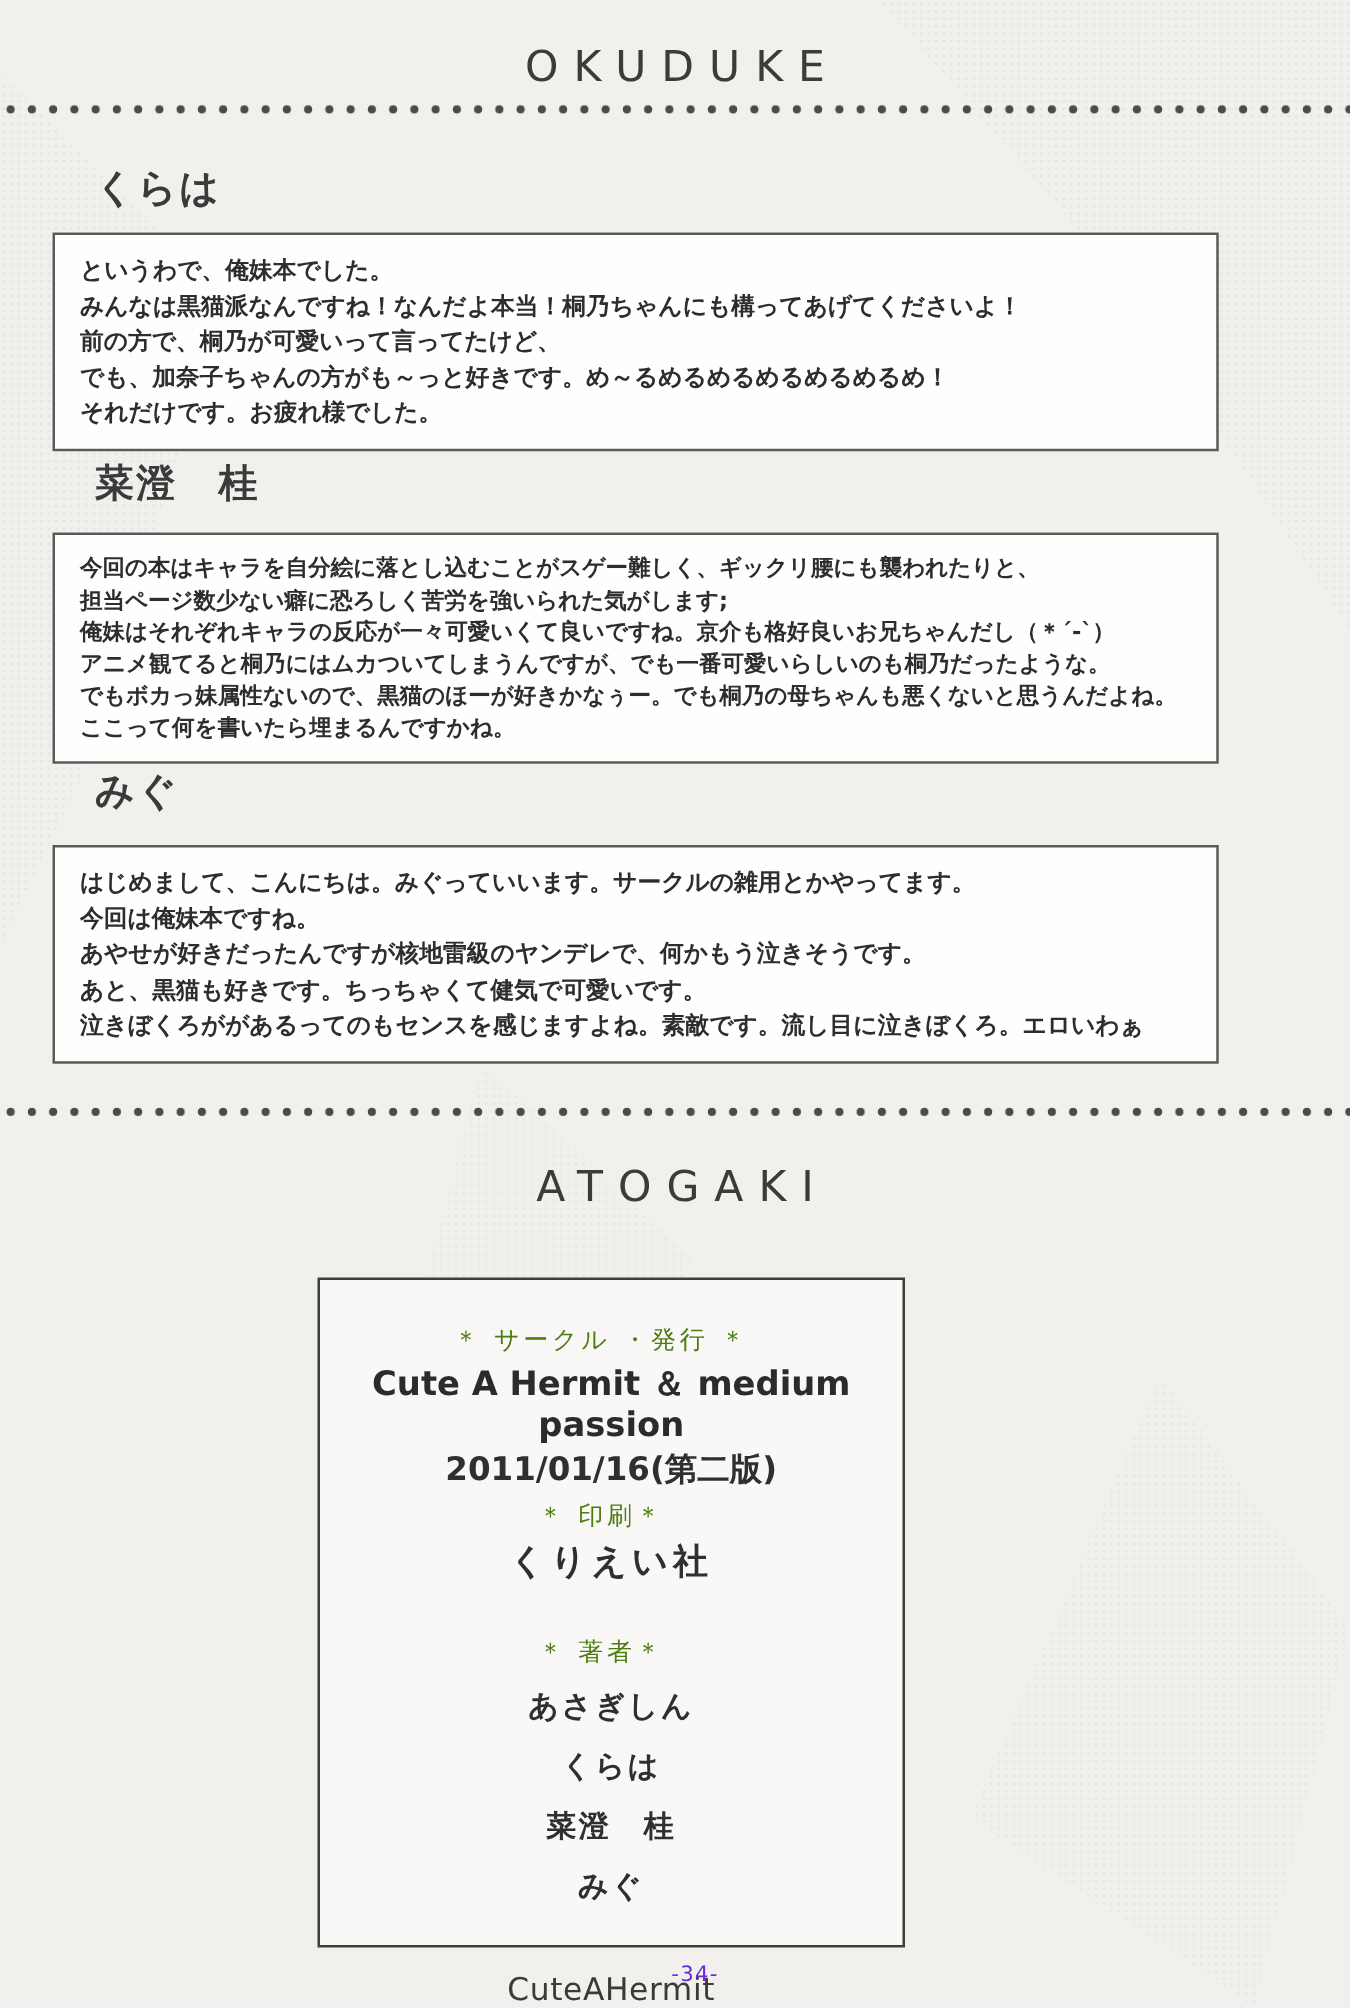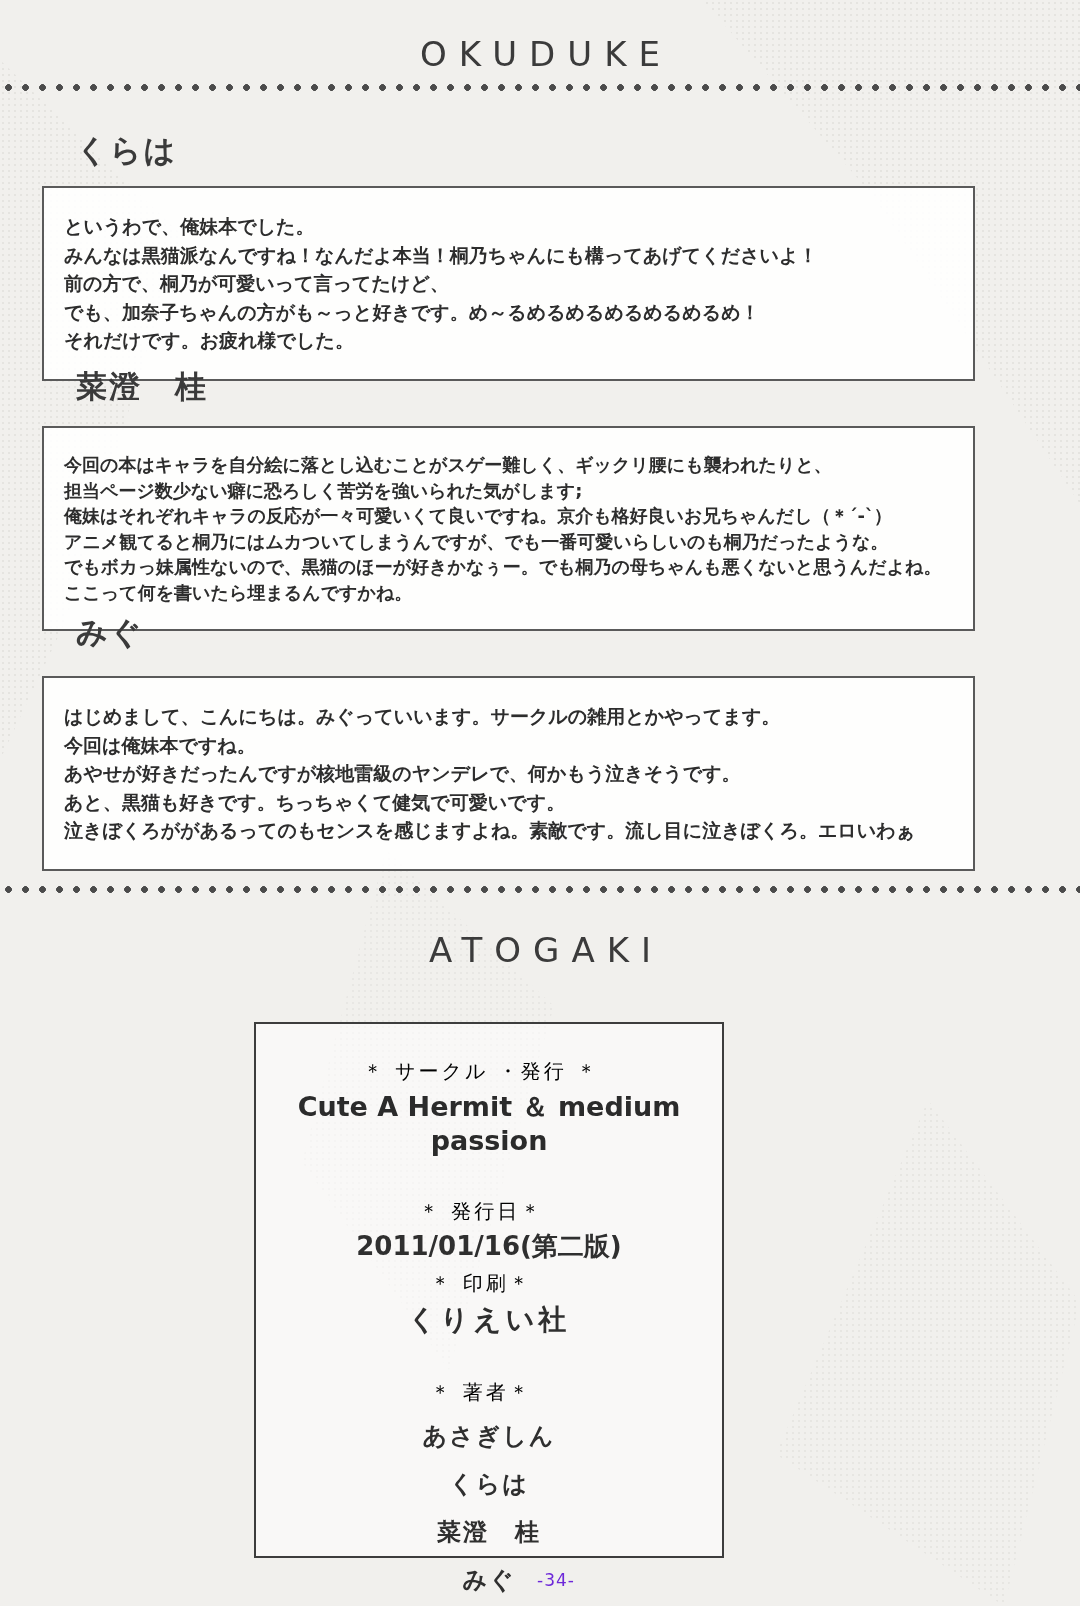--- a/index.html
+++ b/index.html
@@ -49,42 +49,42 @@
     letter-spacing: 2px;
   }
   .h-1 { top: 130px; }
   .h-2 { top: 366px; }
   .h-3 { top: 612px; }
 
   .comment-box {
     position: absolute; left: 42px; width: 889px;
     background: rgba(255,255,255,0.88);
     border: 2px solid #5a5a5a;
-    padding: 24px 20px;
+    padding: 14px 20px;
   }
   .box-1 { top: 186px; }
   .box-2 { top: 426px; }
   .box-3 { top: 676px; }
   .comment-box p {
     margin: 0; font-size: 19px; font-weight: 700;
     line-height: 1.5; color: #2d2d2d;
     white-space: nowrap;
   }
   .box-2 p { font-size: 18px; line-height: 1.42; }
 
   .colophon {
     position: absolute; left: 254px; top: 1022px;
     width: 470px; height: 536px;
     border: 2px solid #3d3d3d;
     background: rgba(255,255,255,0.55);
     text-align: center;
     box-sizing: border-box;
     padding-top: 34px;
   }
-  .col-label { font-size: 20px; color: #000000; letter-spacing: 3px; margin: 0 16px 4px 0; }
+  .col-label { font-size: 20px; color: #4d7c0f; letter-spacing: 3px; margin: 0 16px 4px 0; }
   .col-circle-name { font-size: 27px; font-weight: 700; color: #2b2b2b; margin: 2px 0 0 0; }
   .col-gap-1 { margin-top: 42px; }
   .col-date { font-size: 26px; font-weight: 700; margin: 2px 0 6px 0; }
   .col-print { font-size: 28px; font-weight: 700; letter-spacing: 4px; margin: 2px 0 0 0; }
   .col-gap-2 { margin-top: 40px; }
   .col-author { font-size: 24px; font-weight: 600; line-height: 1.5; margin: 12px; letter-spacing: 2px; }
   .col-site { font-size: 25px; font-weight: 400; color: #3a3a3a; margin: 48px 0 0 0; letter-spacing: 0.5px; }
 
   .page-number {
     position: absolute; left: 16px; width: 100%; top: 1570px;
@@ -130,21 +130,20 @@
   <p>泣きぼくろががあるってのもセンスを感じますよね。素敵です。流し目に泣きぼくろ。エロいわぁ</p>
 </div>
 
 <div class="dots dots-2"></div>
 <div class="big-title title-bottom">ATOGAKI</div>
 
 <div class="colophon">
   <p class="col-label">＊ サークル ・発行 ＊</p>
   <p class="col-circle-name">Cute A Hermit ＆ medium passion</p>
 
-  <p class="col-label col-gap-1">＊ 発行日＊</p>
   <p class="col-date">2011/01/16(第二版)</p>
   <p class="col-label">＊ 印刷＊</p>
   <p class="col-print">くりえい社</p>
 
   <p class="col-label col-gap-2">＊ 著者＊</p>
   <p class="col-author">あさぎしん</p>
   <p class="col-author">くらは</p>
   <p class="col-author">菜澄　桂</p>
   <p class="col-author">みぐ</p>
 

